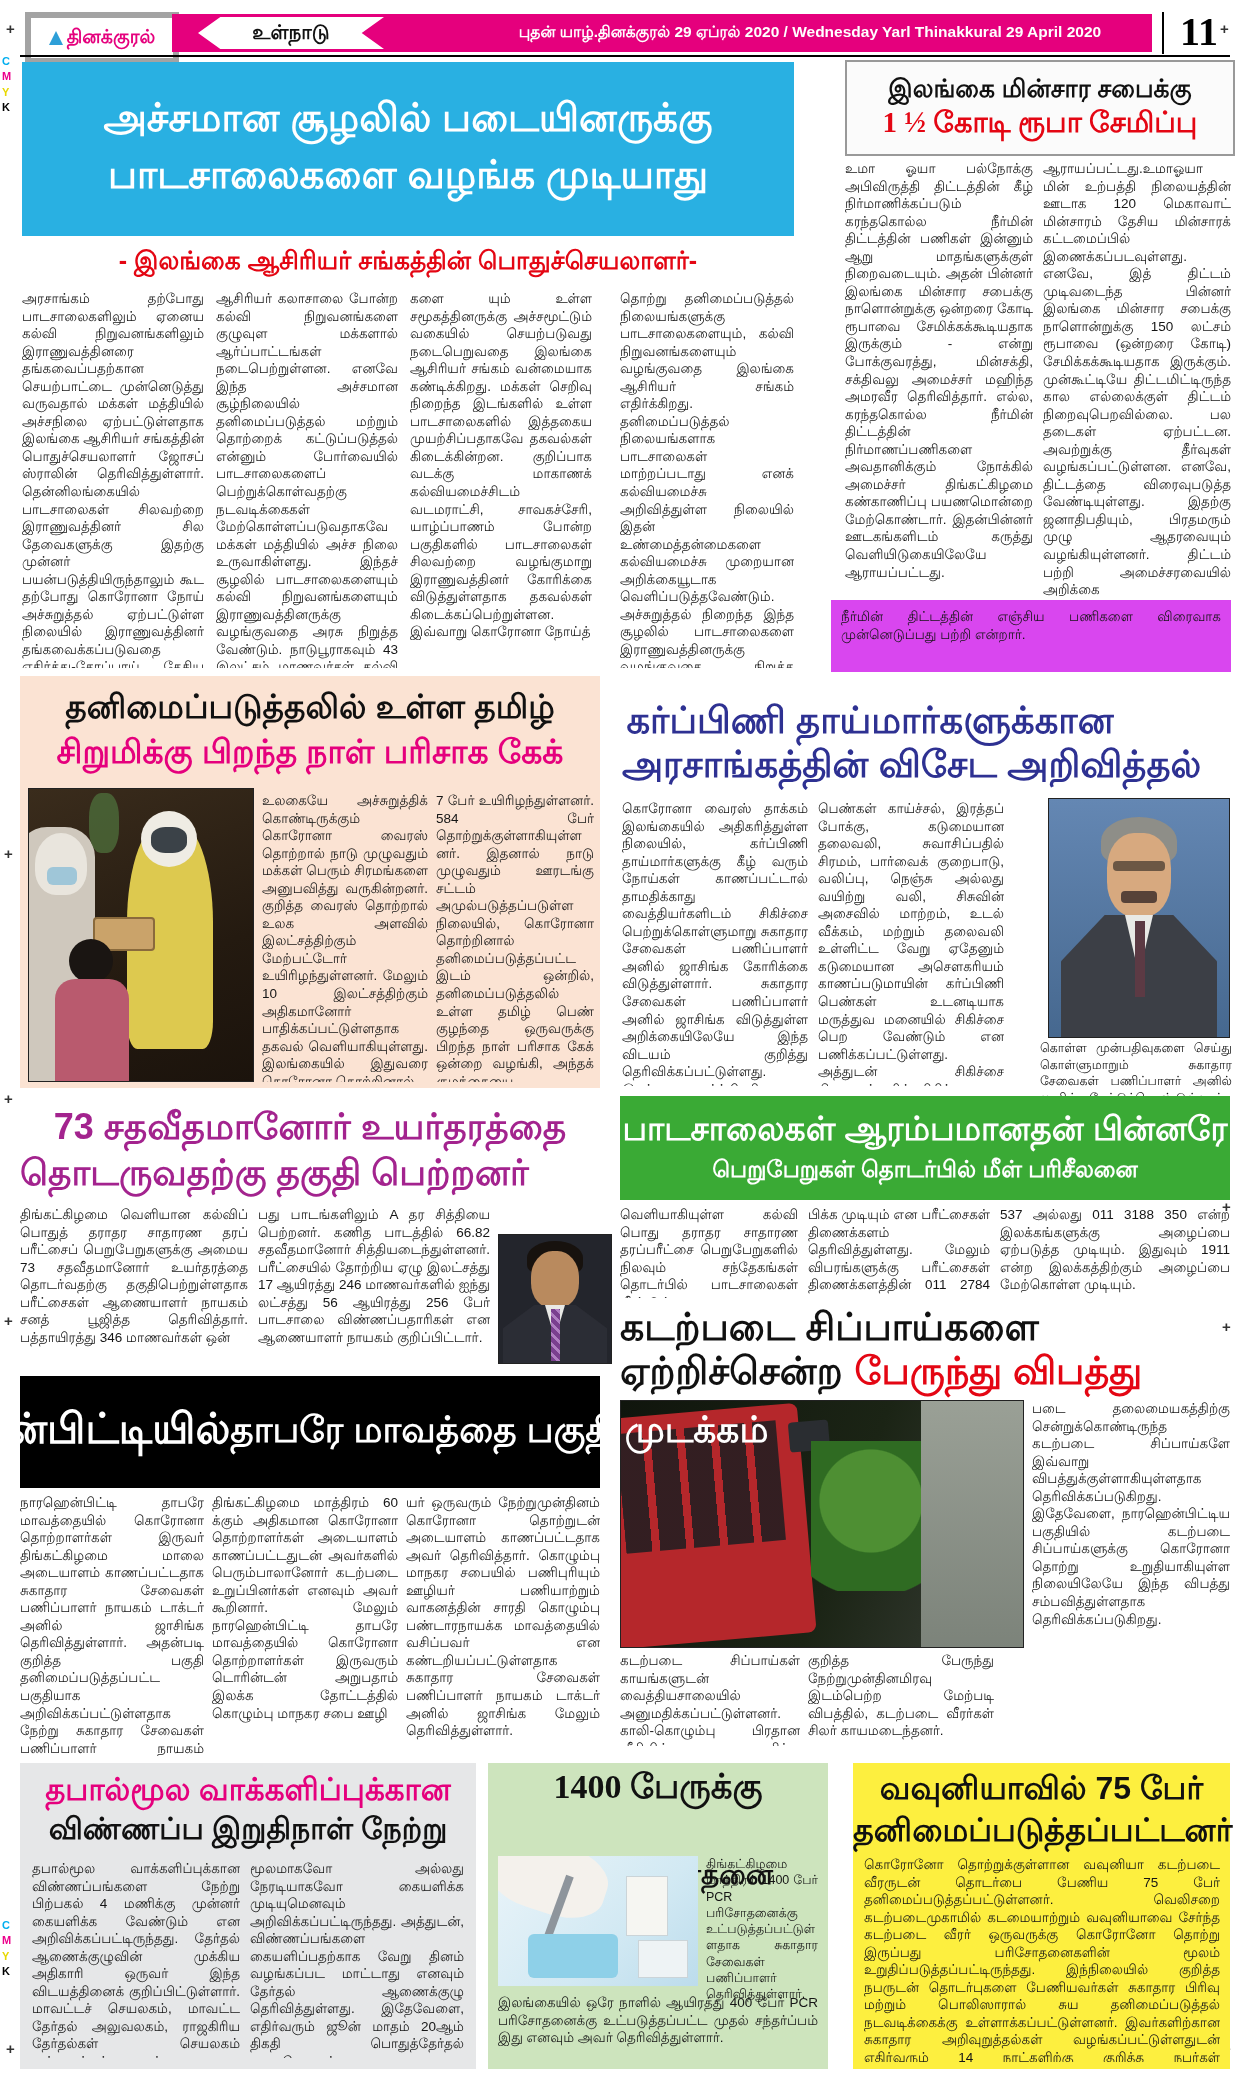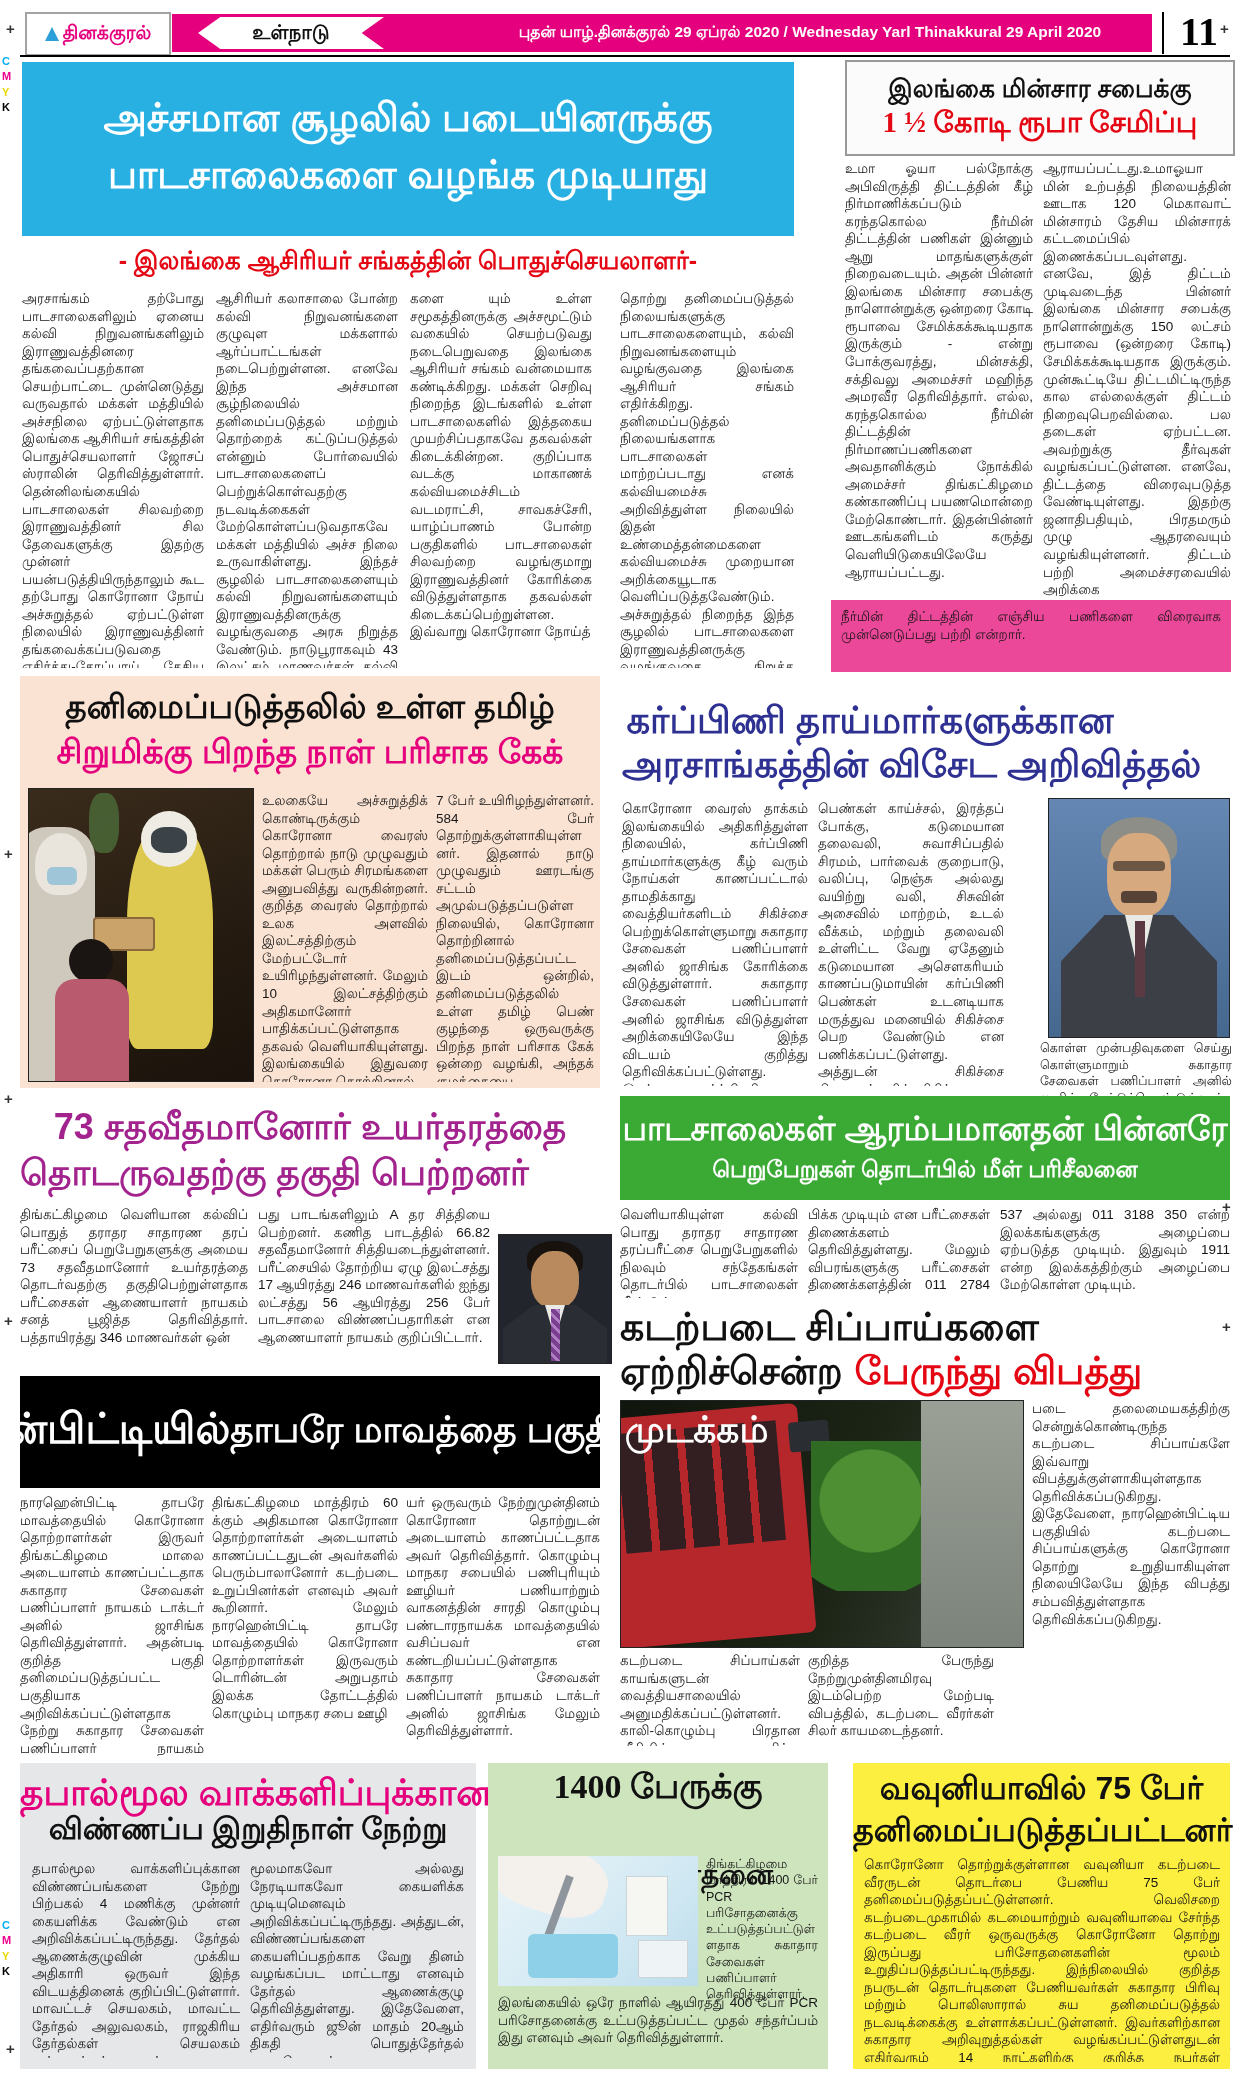--- a/index.html
+++ b/index.html
@@ -38,21 +38,21 @@
   <div class="plus" style="left:6px;top:20px;">+</div>
   <div class="plus" style="left:1220px;top:20px;">+</div>
   <div class="plus" style="left:4px;top:845px;">+</div>
   <div class="plus" style="left:4px;top:1090px;">+</div>
   <div class="plus" style="left:4px;top:1312px;">+</div>
   <div class="plus" style="left:1222px;top:1198px;">+</div>
   <div class="plus" style="left:1222px;top:1318px;">+</div>
   <div class="plus" style="left:6px;top:2040px;">+</div>
   <div class="plus" style="left:1222px;top:2040px;">+</div>
 
-  <div class="abs" style="left:25px;top:12px;width:142px;height:40px;background:#fff;border:2px solid #a3a3a3;display:flex;align-items:center;justify-content:center;gap:4px;">
+  <div class="abs" style="left:25px;top:12px;width:142px;height:40px;background:#fff;border:6px solid #a3a3a3;display:flex;align-items:center;justify-content:center;gap:4px;">
     <span style="display:inline-block;width:0;height:0;border-left:7px solid transparent;border-right:7px solid transparent;border-bottom:14px solid #2d9fd8;"></span>
     <span style="color:#e5007d;font-weight:bold;font-size:19px;">தினக்குரல்</span>
   </div>
   <div class="abs" style="left:172px;top:14px;width:980px;height:38px;background:#e5007d;"></div>
   <div class="abs" style="left:198px;top:17px;width:186px;height:32px;background:#fff;clip-path:polygon(12% 0,100% 0,88% 50%,100% 100%,12% 100%,0 50%);display:flex;align-items:center;justify-content:center;">
     <span style="font-weight:bold;font-size:20px;color:#111;text-align:right;">உள்நாடு</span>
   </div>
   <div class="abs" style="left:470px;top:14px;width:680px;height:38px;display:flex;align-items:center;justify-content:center;color:#fff;font-weight:bold;font-size:15.5px;white-space:nowrap;">புதன் யாழ்.தினக்குரல் 29 ஏப்ரல் 2020 / Wednesday Yarl Thinakkural 29 April 2020</div>
   <div class="rule" style="left:1162px;top:12px;width:2px;height:42px;"></div>
   <div class="abs" style="left:1168px;top:8px;width:62px;height:46px;display:flex;align-items:center;justify-content:center;font-family:'Liberation Serif',serif;font-weight:bold;font-size:40px;color:#000;">11</div>
@@ -67,21 +67,21 @@
   <div class="col" style="left:216px;top:290px;width:182px;height:378px;">ஆசிரியர் கலாசாலை போன்ற கல்வி நிறுவனங்களை குழுவுள மக்களால் ஆர்ப்பாட்டங்கள் நடைபெற்றுள்ளன. எனவே இந்த அச்சமான சூழ்நிலையில் தனிமைப்படுத்தல் மற்றும் தொற்றைக் கட்டுப்படுத்தல் என்னும் போர்வையில் பாடசாலைகளைப் பெற்றுக்கொள்வதற்கு நடவடிக்கைகள் மேற்கொள்ளப்படுவதாகவே மக்கள் மத்தியில் அச்ச நிலை உருவாகிள்ளது. இந்தச் சூழலில் பாடசாலைகளையும் கல்வி நிறுவனங்களையும் இராணுவத்தினருக்கு வழங்குவதை அரசு நிறுத்த வேண்டும். நாடுபூராகவும் 43 இலட்சம் மாணவர்கள் கல்வி கற்றுவரும் நிலையில் பாடசாலை</div>
   <div class="col" style="left:410px;top:290px;width:182px;height:378px;">களை யும் உள்ள சமூகத்தினருக்கு அச்சமூட்டும் வகையில் செயற்படுவது நடைபெறுவதை இலங்கை ஆசிரியர் சங்கம் வன்மையாக கண்டிக்கிறது. மக்கள் செறிவு நிறைந்த இடங்களில் உள்ள பாடசாலைகளில் இத்தகைய முயற்சிப்பதாகவே தகவல்கள் கிடைக்கின்றன. குறிப்பாக வடக்கு மாகாணக் கல்வியமைச்சிடம் வடமராட்சி, சாவகச்சேரி, யாழ்ப்பாணம் போன்ற பகுதிகளில் பாடசாலைகள் சிலவற்றை வழங்குமாறு இராணுவத்தினர் கோரிக்கை விடுத்துள்ளதாக தகவல்கள் கிடைக்கப்பெற்றுள்ளன. இவ்வாறு கொரோனா நோய்த்</div>
   <div class="col" style="left:620px;top:290px;width:174px;height:378px;">தொற்று தனிமைப்படுத்தல் நிலையங்களுக்கு பாடசாலைகளையும், கல்வி நிறுவனங்களையும் வழங்குவதை இலங்கை ஆசிரியர் சங்கம் எதிர்க்கிறது. தனிமைப்படுத்தல் நிலையங்களாக பாடசாலைகள் மாற்றப்படாது எனக் கல்வியமைச்சு அறிவித்துள்ள நிலையில் இதன் உண்மைத்தன்மைகளை கல்வியமைச்சு முறையான அறிக்கையூடாக வெளிப்படுத்தவேண்டும். அச்சுறுத்தல் நிறைந்த இந்த சூழலில் பாடசாலைகளை இராணுவத்தினருக்கு வழங்குவதை நிறுத்த வேண்டும் என இலங்கை ஆசிரியர் சங்கத்தின் பொதுச்செயலாளர் ஜோசப் ஸ்ராலின் தெரிவித்துள்ளார்.</div>
 
   <div class="abs" style="left:845px;top:60px;width:386px;height:92px;border:2px solid #999;background:#fbfbfb;display:flex;flex-direction:column;align-items:center;justify-content:center;">
     <div class="hl" style="position:static;color:#111;font-size:25px;">இலங்கை மின்சார சபைக்கு</div>
     <div class="hl" style="position:static;color:#e40613;font-size:29px;font-family:'Liberation Serif',serif;">1 ½ கோடி ரூபா சேமிப்பு</div>
   </div>
   <div class="col" style="left:845px;top:160px;width:188px;height:436px;">உமா ஓயா பல்நோக்கு அபிவிருத்தி திட்டத்தின் கீழ் நிர்மாணிக்கப்படும் கரந்தகொல்ல நீர்மின் திட்டத்தின் பணிகள் இன்னும் ஆறு மாதங்களுக்குள் நிறைவடையும். அதன் பின்னர் இலங்கை மின்சார சபைக்கு நாளொன்றுக்கு ஒன்றரை கோடி ரூபாவை சேமிக்கக்கூடியதாக இருக்கும் - என்று போக்குவரத்து, மின்சக்தி, சக்திவலு அமைச்சர் மஹிந்த அமரவீர தெரிவித்தார். எல்ல, கரந்தகொல்ல நீர்மின் திட்டத்தின் நிர்மாணப்பணிகளை அவதானிக்கும் நோக்கில் அமைச்சர் திங்கட்கிழமை கண்காணிப்பு பயணமொன்றை மேற்கொண்டார். இதன்பின்னர் ஊடகங்களிடம் கருத்து வெளியிடுகையிலேயே ஆராயப்பட்டது.</div>
   <div class="col" style="left:1043px;top:160px;width:188px;height:436px;">ஆராயப்பட்டது.உமாஓயா மின் உற்பத்தி நிலையத்தின் ஊடாக 120 மெகாவாட் மின்சாரம் தேசிய மின்சாரக் கட்டமைப்பில் இணைக்கப்படவுள்ளது. எனவே, இத் திட்டம் முடிவடைந்த பின்னர் இலங்கை மின்சார சபைக்கு நாளொன்றுக்கு 150 லட்சம் ரூபாவை (ஒன்றரை கோடி) சேமிக்கக்கூடியதாக இருக்கும். முன்கூட்டியே திட்டமிட்டிருந்த கால எல்லைக்குள் திட்டம் நிறைவுபெறவில்லை. பல தடைகள் ஏற்பட்டன. அவற்றுக்கு தீர்வுகள் வழங்கப்பட்டுள்ளன. எனவே, திட்டத்தை விரைவுபடுத்த வேண்டியுள்ளது. இதற்கு ஜனாதிபதியும், பிரதமரும் முழு ஆதரவையும் வழங்கியுள்ளனர். திட்டம் பற்றி அமைச்சரவையில் அறிக்கை சமர்ப்பிக்கவுள்ளேன்.</div>
-  <div class="col" style="left:831px;top:600px;width:380px;height:56px;background:#ec4899;padding:8px 10px;">நீர்மின் திட்டத்தின் எஞ்சிய பணிகளை விரைவாக முன்னெடுப்பது பற்றி என்றார்.</div>
+  <div class="col" style="left:831px;top:600px;width:380px;height:56px;background:#d946ef;padding:8px 10px;">நீர்மின் திட்டத்தின் எஞ்சிய பணிகளை விரைவாக முன்னெடுப்பது பற்றி என்றார்.</div>
 
   <div class="abs" style="left:20px;top:676px;width:580px;height:412px;background:#fbe3d3;"></div>
   <div class="hl" style="left:20px;top:688px;width:580px;color:#111;font-size:33px;">தனிமைப்படுத்தலில் உள்ள தமிழ்</div>
   <div class="hl" style="left:20px;top:733px;width:580px;color:#e5007d;font-size:33px;">சிறுமிக்கு பிறந்த நாள் பரிசாக கேக்</div>
   <div class="photo" style="left:28px;top:788px;width:224px;height:292px;background:linear-gradient(160deg,#3a2c1c 0%,#241a10 60%,#1b130c 100%);">
     <div class="ph-el" style="left:-12px;top:38px;width:78px;height:260px;background:#cfc8bd;border-radius:30px 30px 0 0;"></div>
     <div class="ph-el" style="left:6px;top:44px;width:52px;height:62px;background:#e9e5dd;border-radius:50% 50% 40% 40%;"></div>
     <div class="ph-el" style="left:18px;top:78px;width:30px;height:18px;background:#9fc6d8;border-radius:6px;"></div>
     <div class="ph-el" style="left:98px;top:30px;width:86px;height:230px;background:#ddc94f;border-radius:45% 45% 12% 12%;"></div>
     <div class="ph-el" style="left:112px;top:22px;width:56px;height:56px;background:#efece4;border-radius:50%;"></div>
@@ -146,21 +146,21 @@
 
   <div class="abs" style="left:20px;top:1376px;width:580px;height:112px;background:#000;display:flex;flex-direction:row;align-items:center;justify-content:center;">
     <div class="hl" style="position:static;color:#fff;font-size:42px;">நாரஹென்பிட்டியில்</div>
     <div class="hl" style="position:static;color:#fff;font-size:36px;">தாபரே மாவத்தை பகுதி முடக்கம்</div>
   </div>
   <div class="col" style="left:20px;top:1494px;width:184px;height:262px;">நாரஹென்பிட்டி தாபரே மாவத்தையில் கொரோனா தொற்றாளர்கள் இருவர் திங்கட்கிழமை மாலை அடையாளம் காணப்பட்டதாக சுகாதார சேவைகள் பணிப்பாளர் நாயகம் டாக்டர் அனில் ஜாசிங்க தெரிவித்துள்ளார். அதன்படி குறித்த பகுதி தனிமைப்படுத்தப்பட்ட பகுதியாக அறிவிக்கப்பட்டுள்ளதாக நேற்று சுகாதார சேவைகள் பணிப்பாளர் நாயகம் தெரிவித்தார்.</div>
   <div class="col" style="left:212px;top:1494px;width:186px;height:262px;">திங்கட்கிழமை மாத்திரம் 60 க்கும் அதிகமான கொரோனா தொற்றாளர்கள் அடையாளம் காணப்பட்டதுடன் அவர்களில் பெரும்பாலானோர் கடற்படை உறுப்பினர்கள் எனவும் அவர் கூறினார். மேலும் நாரஹென்பிட்டி தாபரே மாவத்தையில் கொரோனா தொற்றாளர்கள் இருவரும் டொரின்டன் அறுபதாம் இலக்க தோட்டத்தில் கொழும்பு மாநகர சபை ஊழி</div>
   <div class="col" style="left:406px;top:1494px;width:194px;height:262px;">யர் ஒருவரும் நேற்றுமுன்தினம் கொரோனா தொற்றுடன் அடையாளம் காணப்பட்டதாக அவர் தெரிவித்தார். கொழும்பு மாநகர சபையில் பணிபுரியும் ஊழியர் பணியாற்றும் வாகனத்தின் சாரதி கொழும்பு பண்டாரநாயக்க மாவத்தையில் வசிப்பவர் என கண்டறியப்பட்டுள்ளதாக சுகாதார சேவைகள் பணிப்பாளர் நாயகம் டாக்டர் அனில் ஜாசிங்க மேலும் தெரிவித்துள்ளார்.</div>
 
   <div class="abs" style="left:20px;top:1763px;width:456px;height:306px;background:#e6e7e8;"></div>
-  <div class="hl" style="left:20px;top:1772px;width:456px;color:#e5007d;font-size:36px;">தபால்மூல வாக்களிப்புக்கான</div>
+  <div class="hl" style="left:20px;top:1772px;width:456px;color:#e5007d;font-size:31px;">தபால்மூல வாக்களிப்புக்கான</div>
   <div class="hl" style="left:20px;top:1812px;width:456px;color:#111;font-size:30px;">விண்ணப்ப இறுதிநாள் நேற்று</div>
   <div class="col" style="left:32px;top:1860px;width:208px;height:198px;">தபால்மூல வாக்களிப்புக்கான விண்ணப்பங்களை நேற்று பிற்பகல் 4 மணிக்கு முன்னர் கையளிக்க வேண்டும் என அறிவிக்கப்பட்டிருந்தது. தேர்தல் ஆணைக்குழுவின் முக்கிய அதிகாரி ஒருவர் இந்த விடயத்தினைக் குறிப்பிட்டுள்ளார். மாவட்டச் செயலகம், மாவட்ட தேர்தல் அலுவலகம், ராஜகிரிய தேர்தல்கள் செயலகம் என்பவற்றுக்கு கடிதம்</div>
   <div class="col" style="left:250px;top:1860px;width:214px;height:198px;">மூலமாகவோ அல்லது நேரடியாகவோ கையளிக்க முடியுமெனவும் அறிவிக்கப்பட்டிருந்தது. அத்துடன், விண்ணப்பங்களை கையளிப்பதற்காக வேறு தினம் வழங்கப்பட மாட்டாது எனவும் தேர்தல் ஆணைக்குழு தெரிவித்துள்ளது. இதேவேளை, எதிர்வரும் ஜூன் மாதம் 20ஆம் திகதி பொதுத்தேர்தல் நடைபெறவுள்ளதாக அறிவிக்கப்பட்டுள்ளமை குறிப்பிடத்தக்கது.</div>
 
   <div class="abs" style="left:488px;top:1763px;width:340px;height:306px;background:#cde4bd;"></div>
   <div class="hl" style="left:488px;top:1768px;width:340px;color:#111;font-size:34px;font-family:'Liberation Serif',serif;">1400 பேருக்கு</div>
   <div class="hl" style="left:488px;top:1812px;width:340px;color:#111;font-size:28px;margin-top:47px;">PCR பரிசோதனை</div>
   <div class="photo" style="left:498px;top:1856px;width:200px;height:130px;background:linear-gradient(135deg,#eaf4f9 0%,#d2e9f3 60%,#bcdcec 100%);border:none;">
     <div class="ph-el" style="left:-10px;top:-14px;width:120px;height:70px;background:#f4f1ec;border-radius:40%;transform:rotate(18deg);"></div>
     <div class="ph-el" style="left:56px;top:18px;width:8px;height:70px;background:#8e959c;transform:rotate(20deg);"></div>

